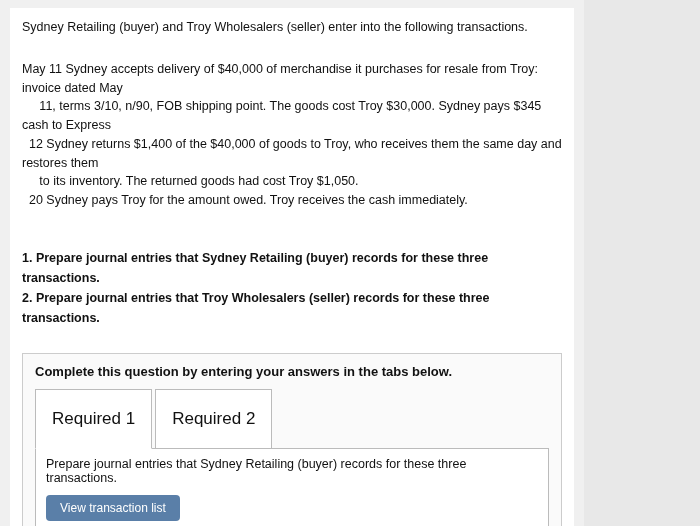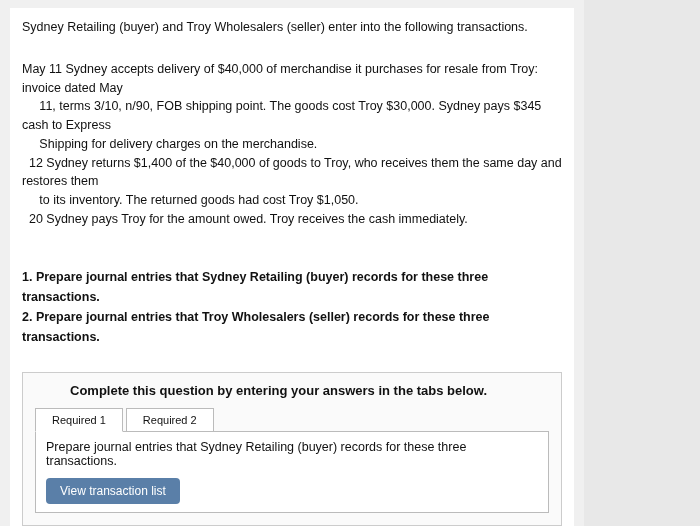--- a/index.html
+++ b/index.html
@@ -44,35 +44,34 @@
       border: 1px solid #ccc;
       background: #fafafa;
       padding: 10px 12px 12px 12px;
       margin-bottom: 0;
     }
     .question-box-title {
       font-weight: bold;
       font-size: 13px;
       margin-bottom: 10px;
       color: #111;
-      margin-left: 35px;
     }
     .tabs-row {
       display: flex;
       align-items: flex-end;
       border-bottom: 1px solid #bbb;
       margin-bottom: 0;
     }
     .tab {
-      padding: 5px 16px;
+      padding: 19px 16px;
       border: 1px solid #bbb;
       border-bottom: none;
       background: #fff;
       cursor: pointer;
-      font-size: 11px;
+      font-size: 17px;
       margin-right: 3px;
       color: #111;
     }
     .tab.active {
       background: #fff;
       font-weight: normal;
       border-bottom: 1px solid #fff;
       margin-bottom: -1px;
     }
     .tab-content-area {
@@ -167,21 +166,20 @@
 </head>
 <body>
 
 <div class="page-wrapper">
   <div class="content-area">
     <p class="intro-text">Sydney Retailing (buyer) and Troy Wholesalers (seller) enter into the following transactions.</p>
     <br>
     <div class="intro-text">
       <p>May 11 Sydney accepts delivery of $40,000 of merchandise it purchases for resale from Troy: invoice dated May</p>
       <p>&nbsp;&nbsp;&nbsp;&nbsp;&nbsp;11, terms 3/10, n/90, FOB shipping point. The goods cost Troy $30,000. Sydney pays $345 cash to Express</p>
-      <p>&nbsp;&nbsp;&nbsp;&nbsp;&nbsp;Shipping for delivery charges on the merchandise.</p>
       <p>&nbsp;&nbsp;12 Sydney returns $1,400 of the $40,000 of goods to Troy, who receives them the same day and restores them</p>
       <p>&nbsp;&nbsp;&nbsp;&nbsp;&nbsp;to its inventory. The returned goods had cost Troy $1,050.</p>
       <p>&nbsp;&nbsp;20 Sydney pays Troy for the amount owed. Troy receives the cash immediately.</p>
     </div>
     <br>
     <br>
     <div class="instructions">
       <p><strong>1. Prepare journal entries that Sydney Retailing (buyer) records for these three transactions.</strong></p>
       <p><strong>2. Prepare journal entries that Troy Wholesalers (seller) records for these three transactions.</strong></p>
     </div>

